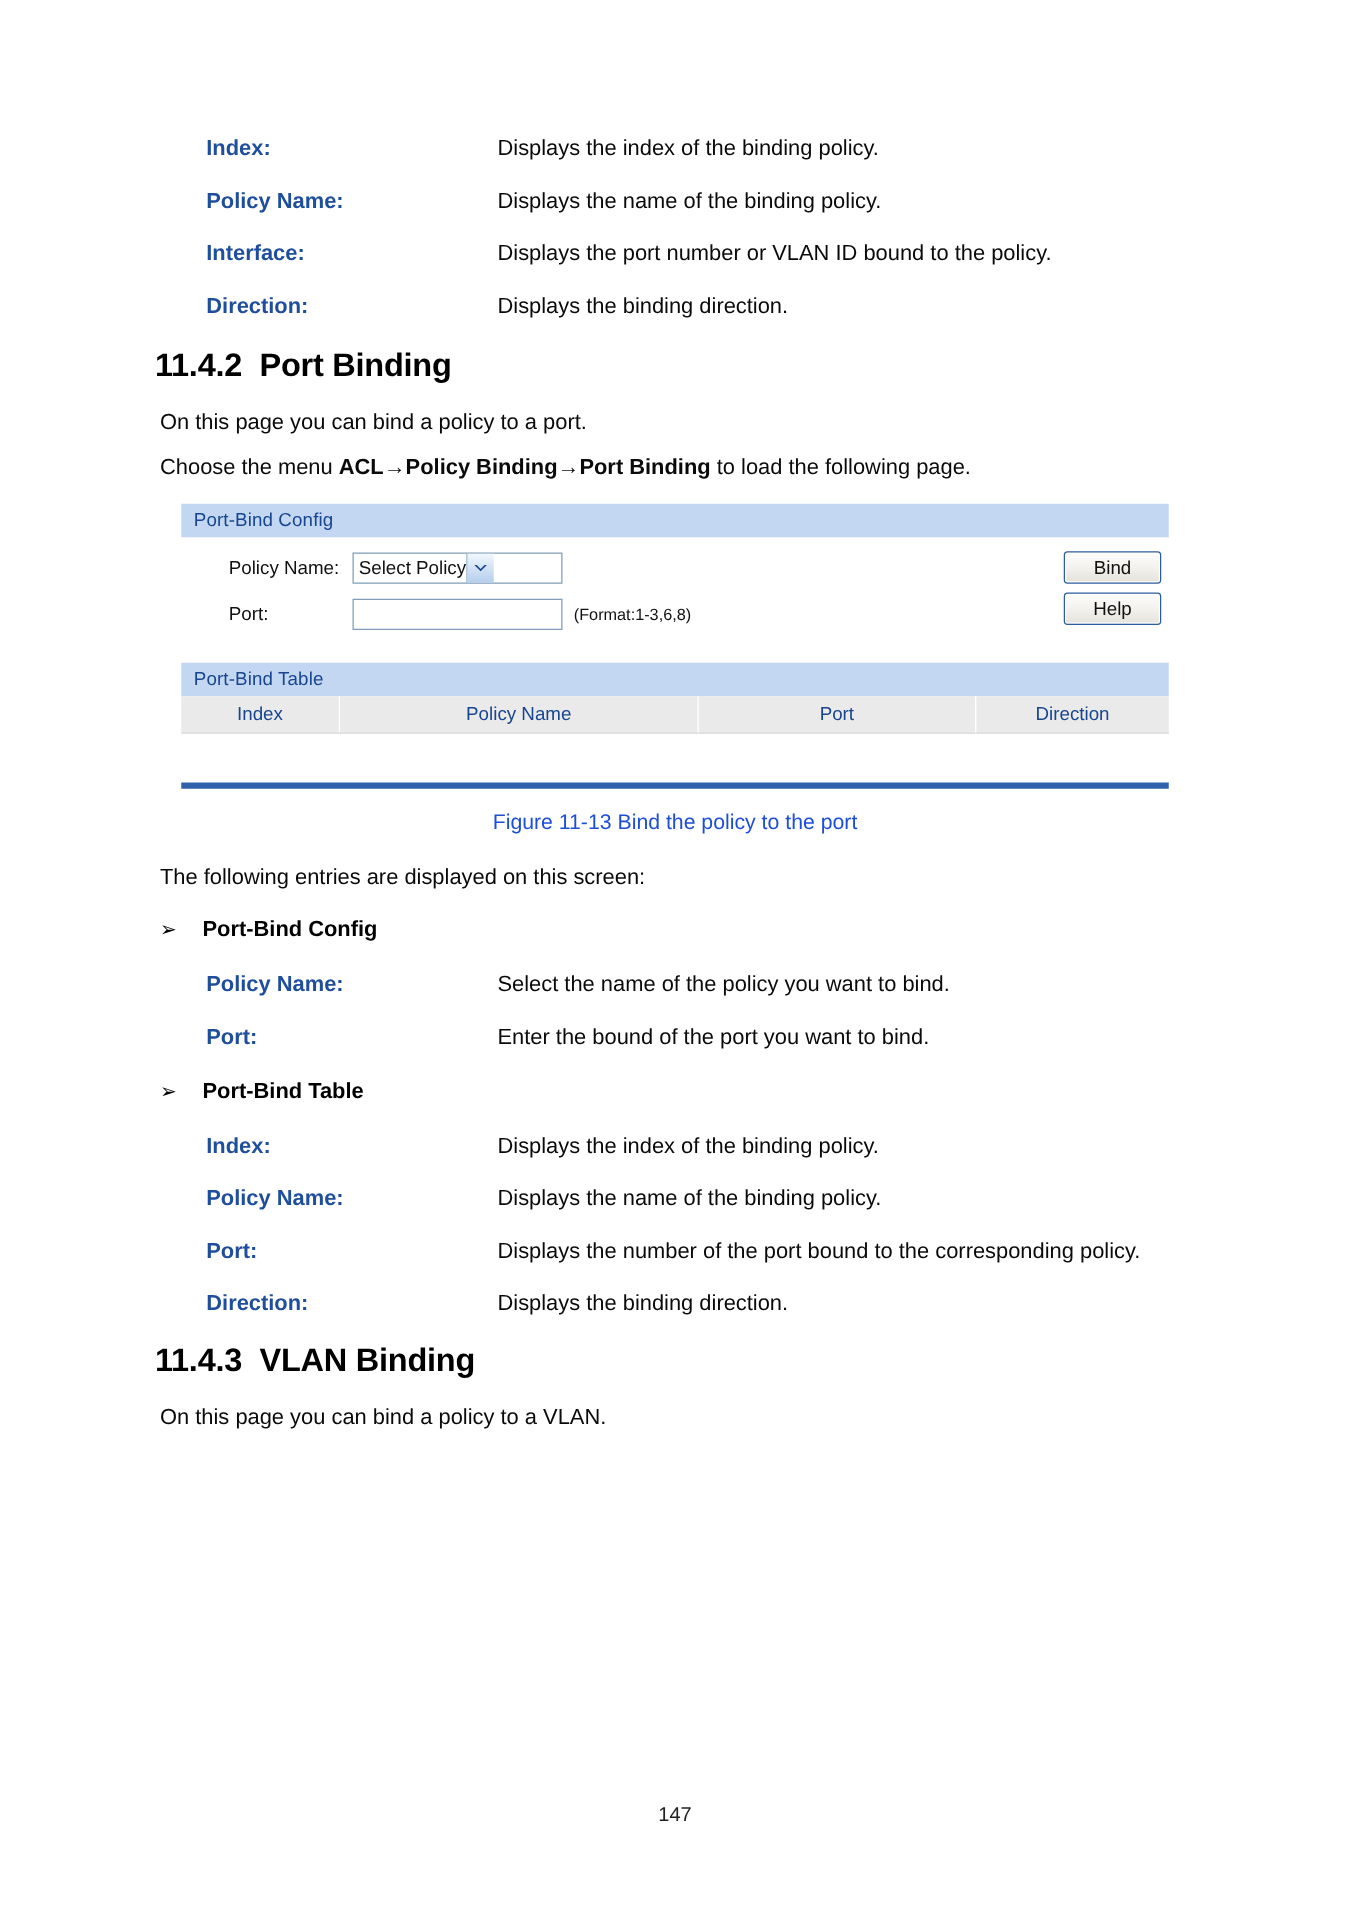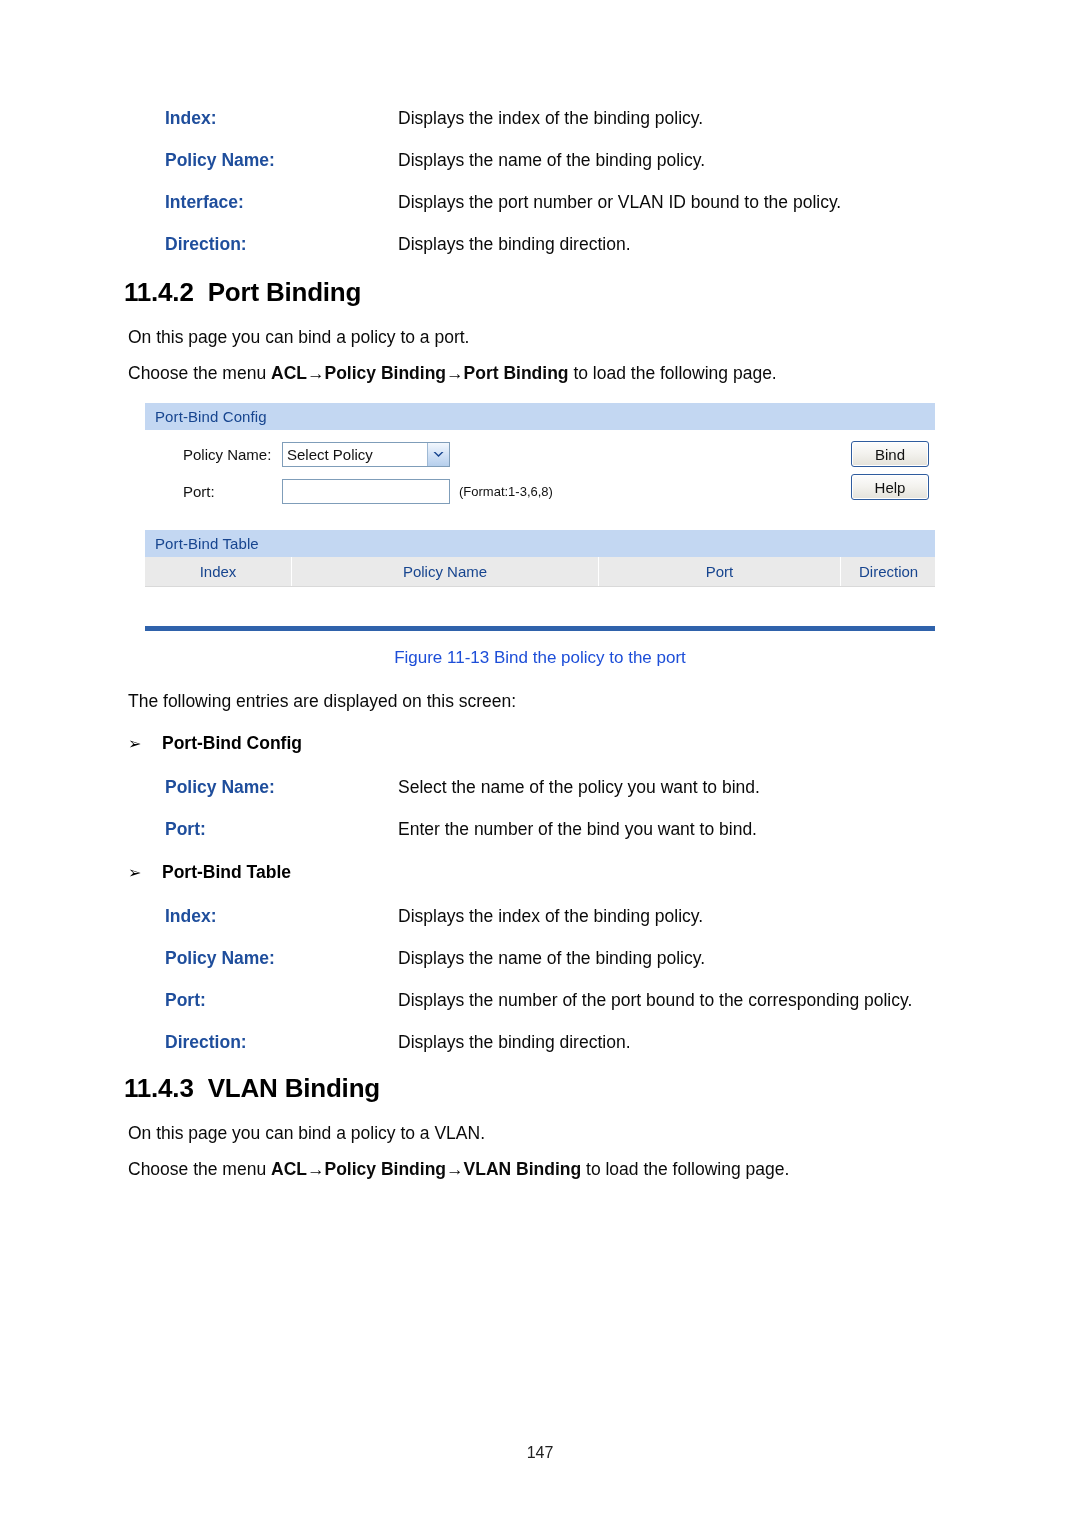--- a/index.html
+++ b/index.html
@@ -119,21 +119,20 @@
     font-size: 15px;
     color: #111;
   }
   .sel {
     width: 168px;
     height: 25px;
     border: 1px solid #7f9db9;
     background: #ffffff;
     display: flex;
     align-items: center;
-    justify-content: space-between;
     font-size: 15px;
     color: #111;
     box-sizing: border-box;
     padding-left: 4px;
   }
   .sel .arrow-btn {
     width: 21px;
     height: 23px;
     margin-right: 0px;
     background: linear-gradient(180deg,#f2f7fd 0%, #cfe0f5 55%, #b6cfec 100%);
@@ -180,21 +179,21 @@
   .tbl {
     width: 100%;
     border-collapse: collapse;
     table-layout: fixed;
   }
   .tbl th {
     background: #eaeaea;
     color: #17458f;
     font-size: 15px;
     font-weight: normal;
-    padding: 6px 18px;
+    padding: 6px 8px;
     border-right: 1px solid #ffffff;
     border-bottom: 1px solid #d9d9d9;
     text-align: center;
   }
   .tbl th:last-child { border-right: none; }
   .tbl-empty {
     height: 27px;
     background: #ffffff;
   }
   .blue-bar {
@@ -315,21 +314,21 @@
     <span class="arrow">➢</span><span>Port-Bind Config</span>
   </div>
 
   <div class="defs" style="top:777px;">
     <div class="def-row">
       <div class="def-term">Policy Name:</div>
       <div class="def-desc">Select the name of the policy you want to bind.</div>
     </div>
     <div class="def-row">
       <div class="def-term">Port:</div>
-      <div class="def-desc">Enter the number of the bind you want to bind.</div>
+      <div class="def-desc">Enter the bound of the port you want to bind.</div>
     </div>
   </div>
 
   <div class="bullet" style="top:862px;">
     <span class="arrow">➢</span><span>Port-Bind Table</span>
   </div>
 
   <div class="defs" style="top:906px;">
     <div class="def-row">
       <div class="def-term">Index:</div>
@@ -350,19 +349,16 @@
   </div>
 
   <div class="h2" style="top:1073px;">
     <span class="num">11.4.3</span><span>VLAN Binding</span>
   </div>
 
   <div class="para" style="top:1122px;">
     <span>On this page you can bind a policy to a VLAN.</span>
   </div>
 
-  <div class="para" style="top:1158px;">
-    <span>Choose the menu </span><b>ACL</b><b>→</b><b>Policy Binding</b><b>→</b><b>VLAN Binding</b><span> to load the following page.</span>
-  </div>
 
   <div class="page-num">147</div>
 
 </div>
 
 </body></html>

